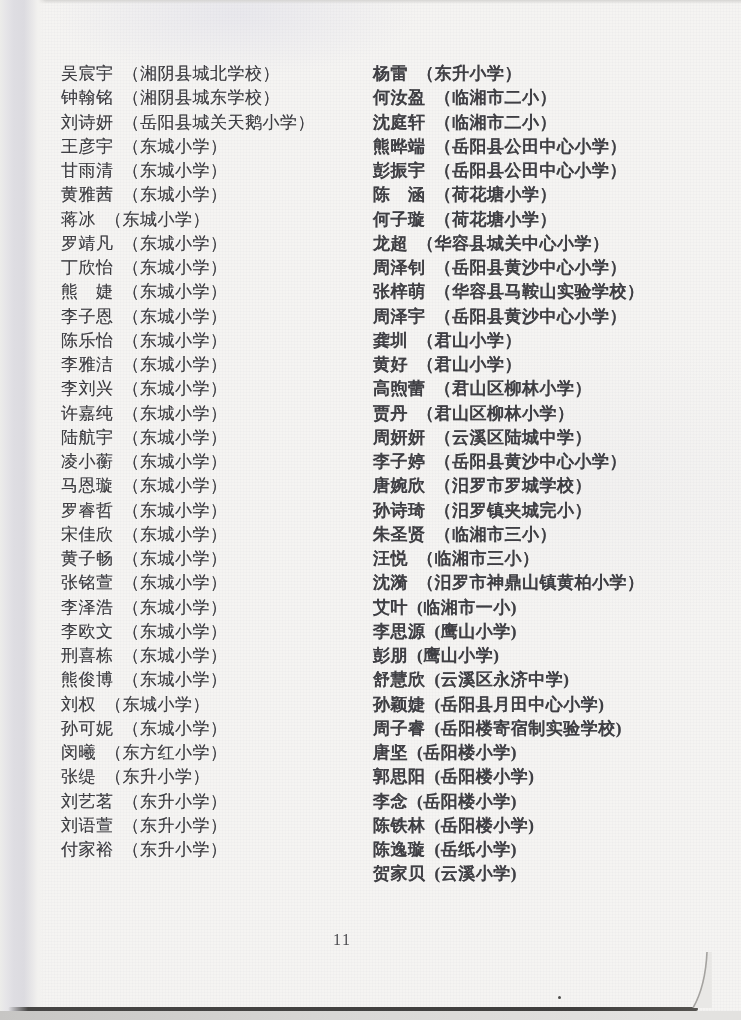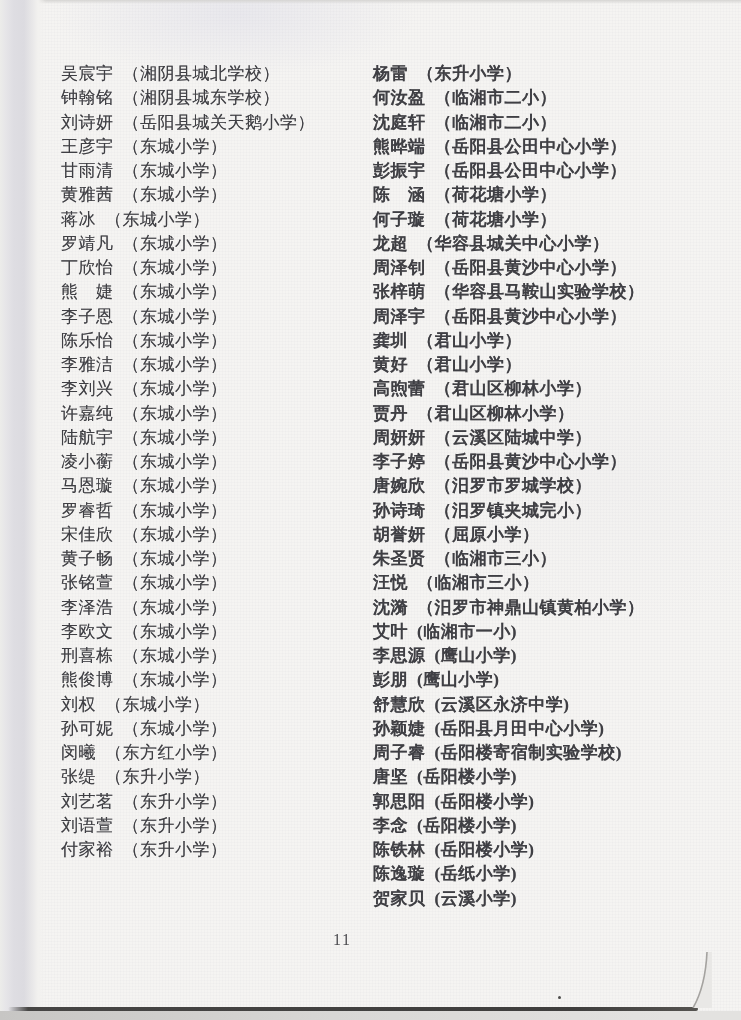--- a/index.html
+++ b/index.html
@@ -88,21 +88,20 @@
       <div class="row"><span class="student-name">张梓萌</span><span class="student-school">（华容县马鞍山实验学校）</span></div>
       <div class="row"><span class="student-name">周泽宇</span><span class="student-school">（岳阳县黄沙中心小学）</span></div>
       <div class="row"><span class="student-name">龚圳</span><span class="student-school">（君山小学）</span></div>
       <div class="row"><span class="student-name">黄好</span><span class="student-school">（君山小学）</span></div>
       <div class="row"><span class="student-name">高煦蕾</span><span class="student-school">（君山区柳林小学）</span></div>
       <div class="row"><span class="student-name">贾丹</span><span class="student-school">（君山区柳林小学）</span></div>
       <div class="row"><span class="student-name">周妍妍</span><span class="student-school">（云溪区陆城中学）</span></div>
       <div class="row"><span class="student-name">李子婷</span><span class="student-school">（岳阳县黄沙中心小学）</span></div>
       <div class="row"><span class="student-name">唐婉欣</span><span class="student-school">（汨罗市罗城学校）</span></div>
       <div class="row"><span class="student-name">孙诗琦</span><span class="student-school">（汨罗镇夹城完小）</span></div>
-      <div class="row"><span class="student-name">胡誉妍</span><span class="student-school">（屈原小学）</span></div>
       <div class="row"><span class="student-name">朱圣贤</span><span class="student-school">（临湘市三小）</span></div>
       <div class="row"><span class="student-name">汪悦</span><span class="student-school">（临湘市三小）</span></div>
       <div class="row"><span class="student-name">沈漪</span><span class="student-school">（汨罗市神鼎山镇黄柏小学）</span></div>
       <div class="row"><span class="student-name">艾叶</span><span class="student-school">(临湘市一小)</span></div>
       <div class="row"><span class="student-name">李思源</span><span class="student-school">(鹰山小学)</span></div>
       <div class="row"><span class="student-name">彭朋</span><span class="student-school">(鹰山小学)</span></div>
       <div class="row"><span class="student-name">舒慧欣</span><span class="student-school">(云溪区永济中学)</span></div>
       <div class="row"><span class="student-name">孙颖婕</span><span class="student-school">(岳阳县月田中心小学)</span></div>
       <div class="row"><span class="student-name">周子睿</span><span class="student-school">(岳阳楼寄宿制实验学校)</span></div>
       <div class="row"><span class="student-name">唐坚</span><span class="student-school">(岳阳楼小学)</span></div>

